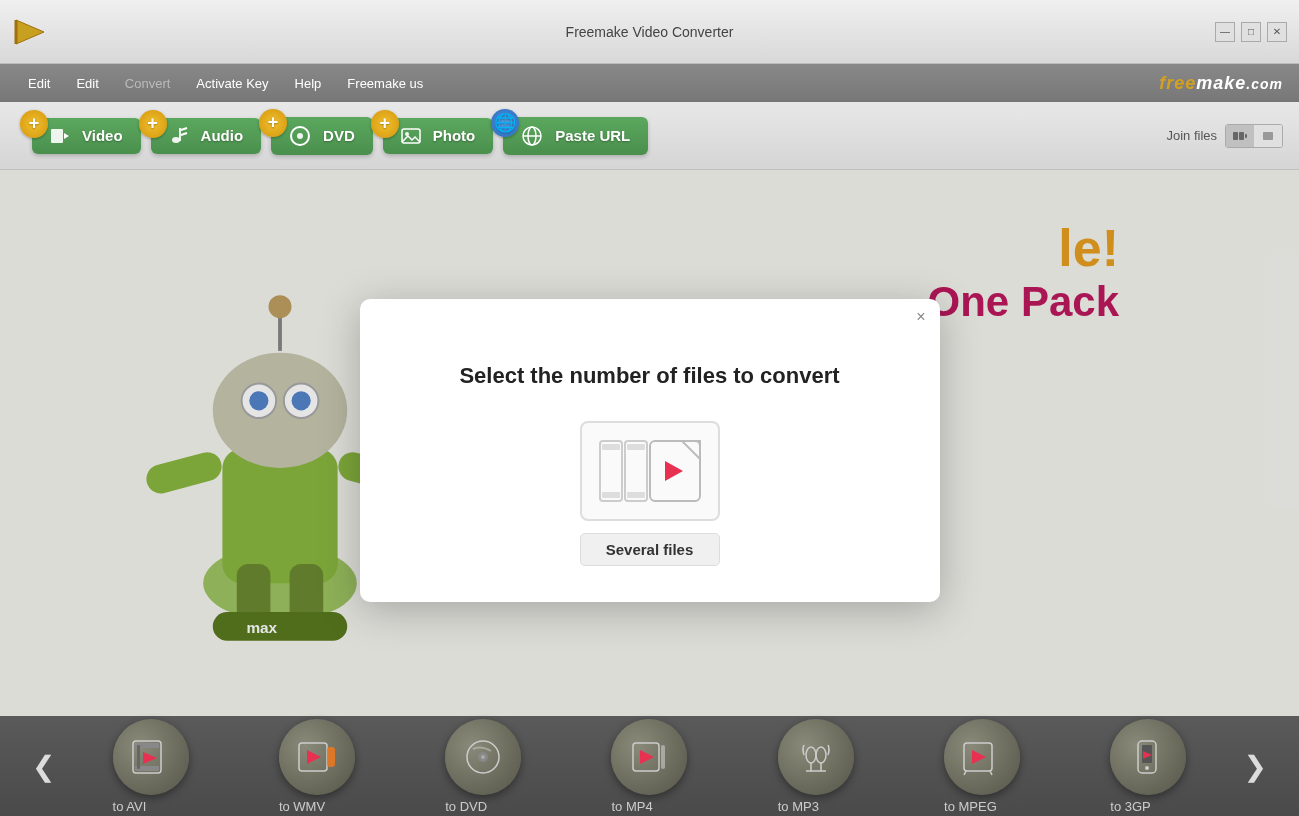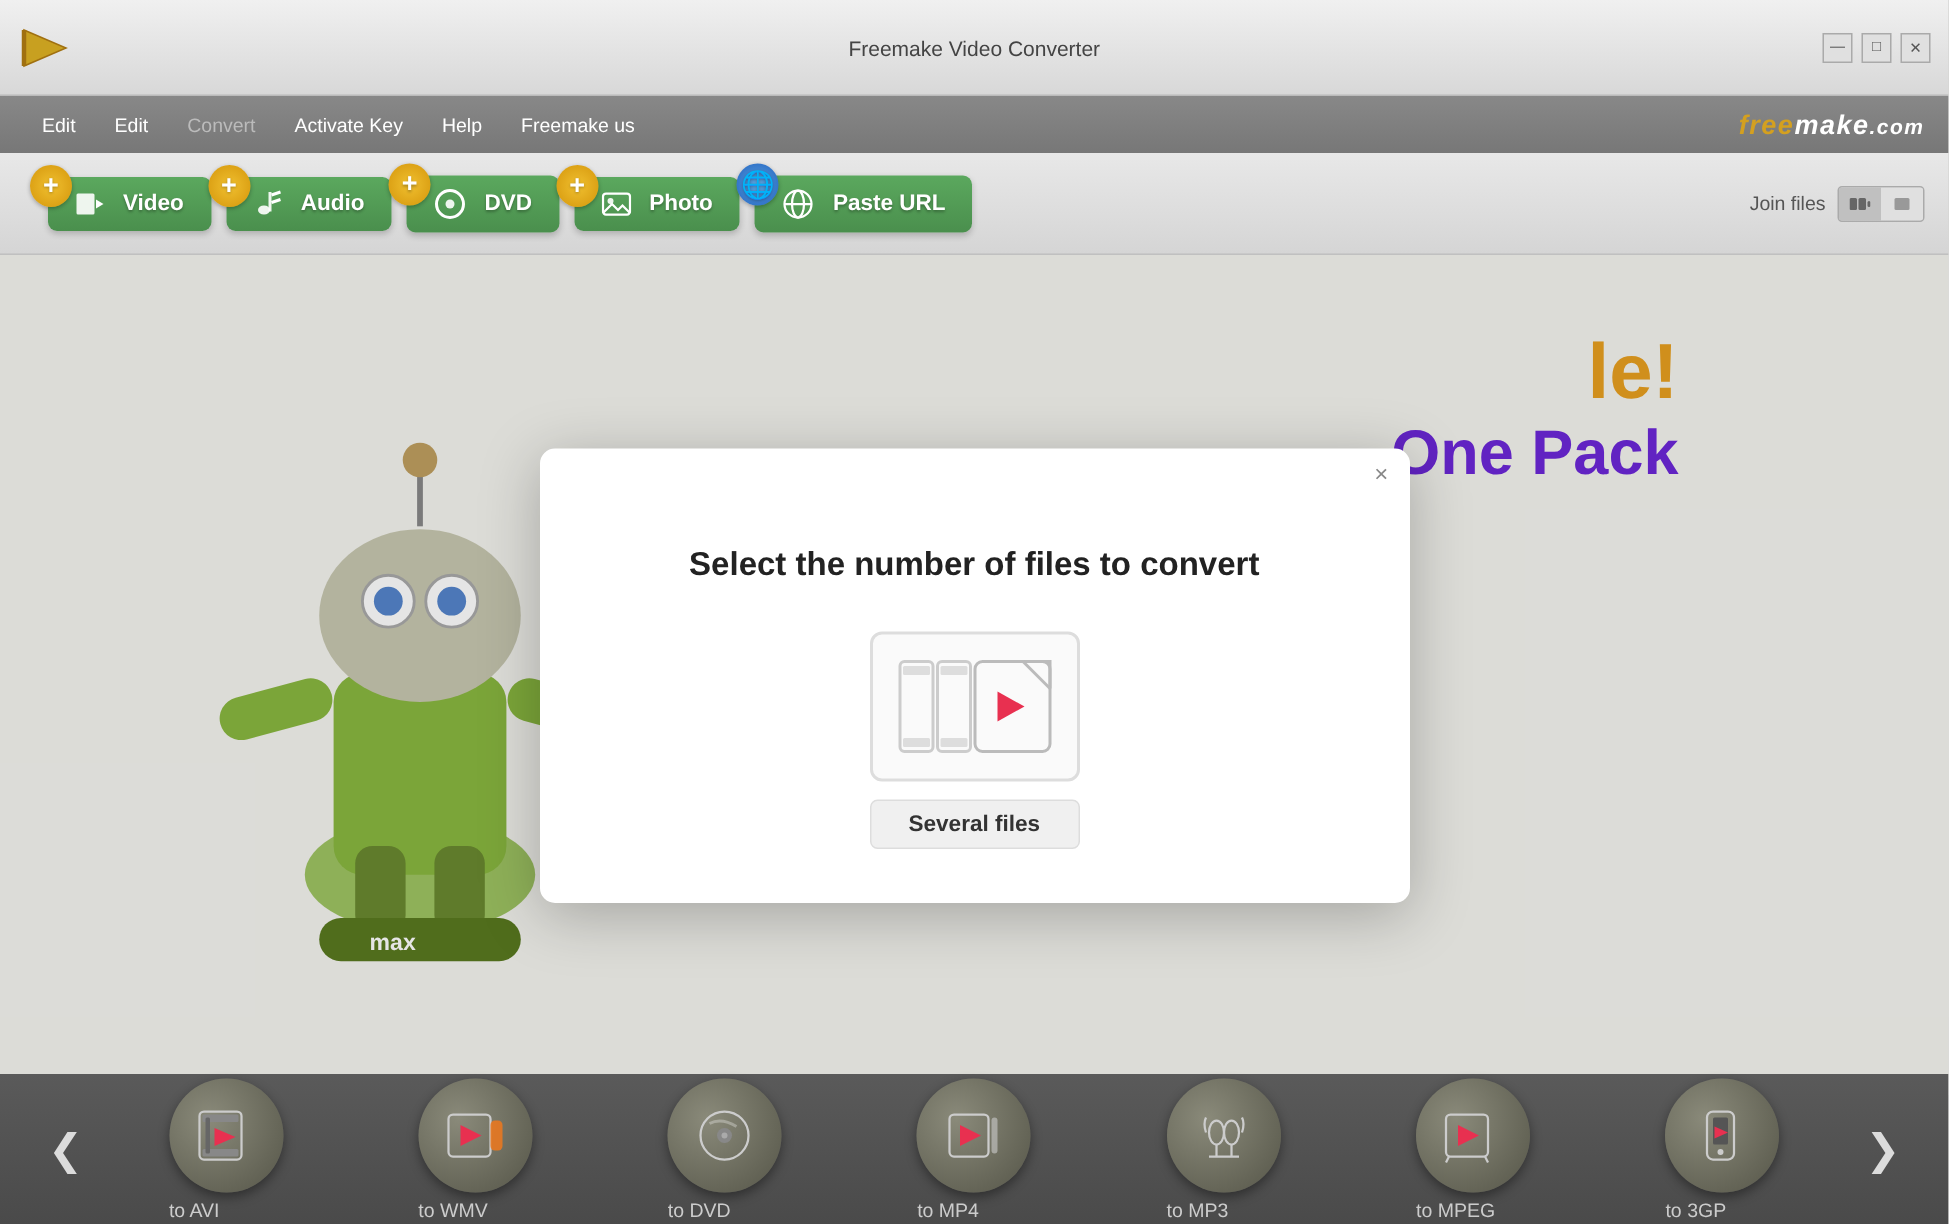--- a/index.html
+++ b/index.html
@@ -436,21 +436,21 @@
     <rect x="155" y="400" width="35" height="60" rx="12" fill="#6a8a30"></rect>
     <rect x="210" y="400" width="35" height="60" rx="12" fill="#6a8a30"></rect>
 
     <rect x="130" y="450" width="140" height="30" rx="15" fill="#5a7a20"></rect>
 
     <text x="165" y="472" font-size="16" fill="#fff" font-weight="bold">max</text>
   </svg>
 
   <div style="position:absolute; right:180px; top:48px; text-align:right;">
     <div style="font-size:52px; font-weight:bold; color:#e8a020;">le!</div>
-    <div style="font-size:42px; font-weight:bold; color:#6d28d9;">One Pack</div>
+    <div style="font-size:42px; font-weight:bold; color:#be185d;">One Pack</div>
   </div>
 
   <div class="dialog-overlay">
     <div class="dialog">
       <button class="dialog-close">×</button>
       <div class="dialog-title">Select the number of files to convert</div>
       <div class="dialog-options">
 
         <div class="dialog-option">
           <div class="option-icon">

